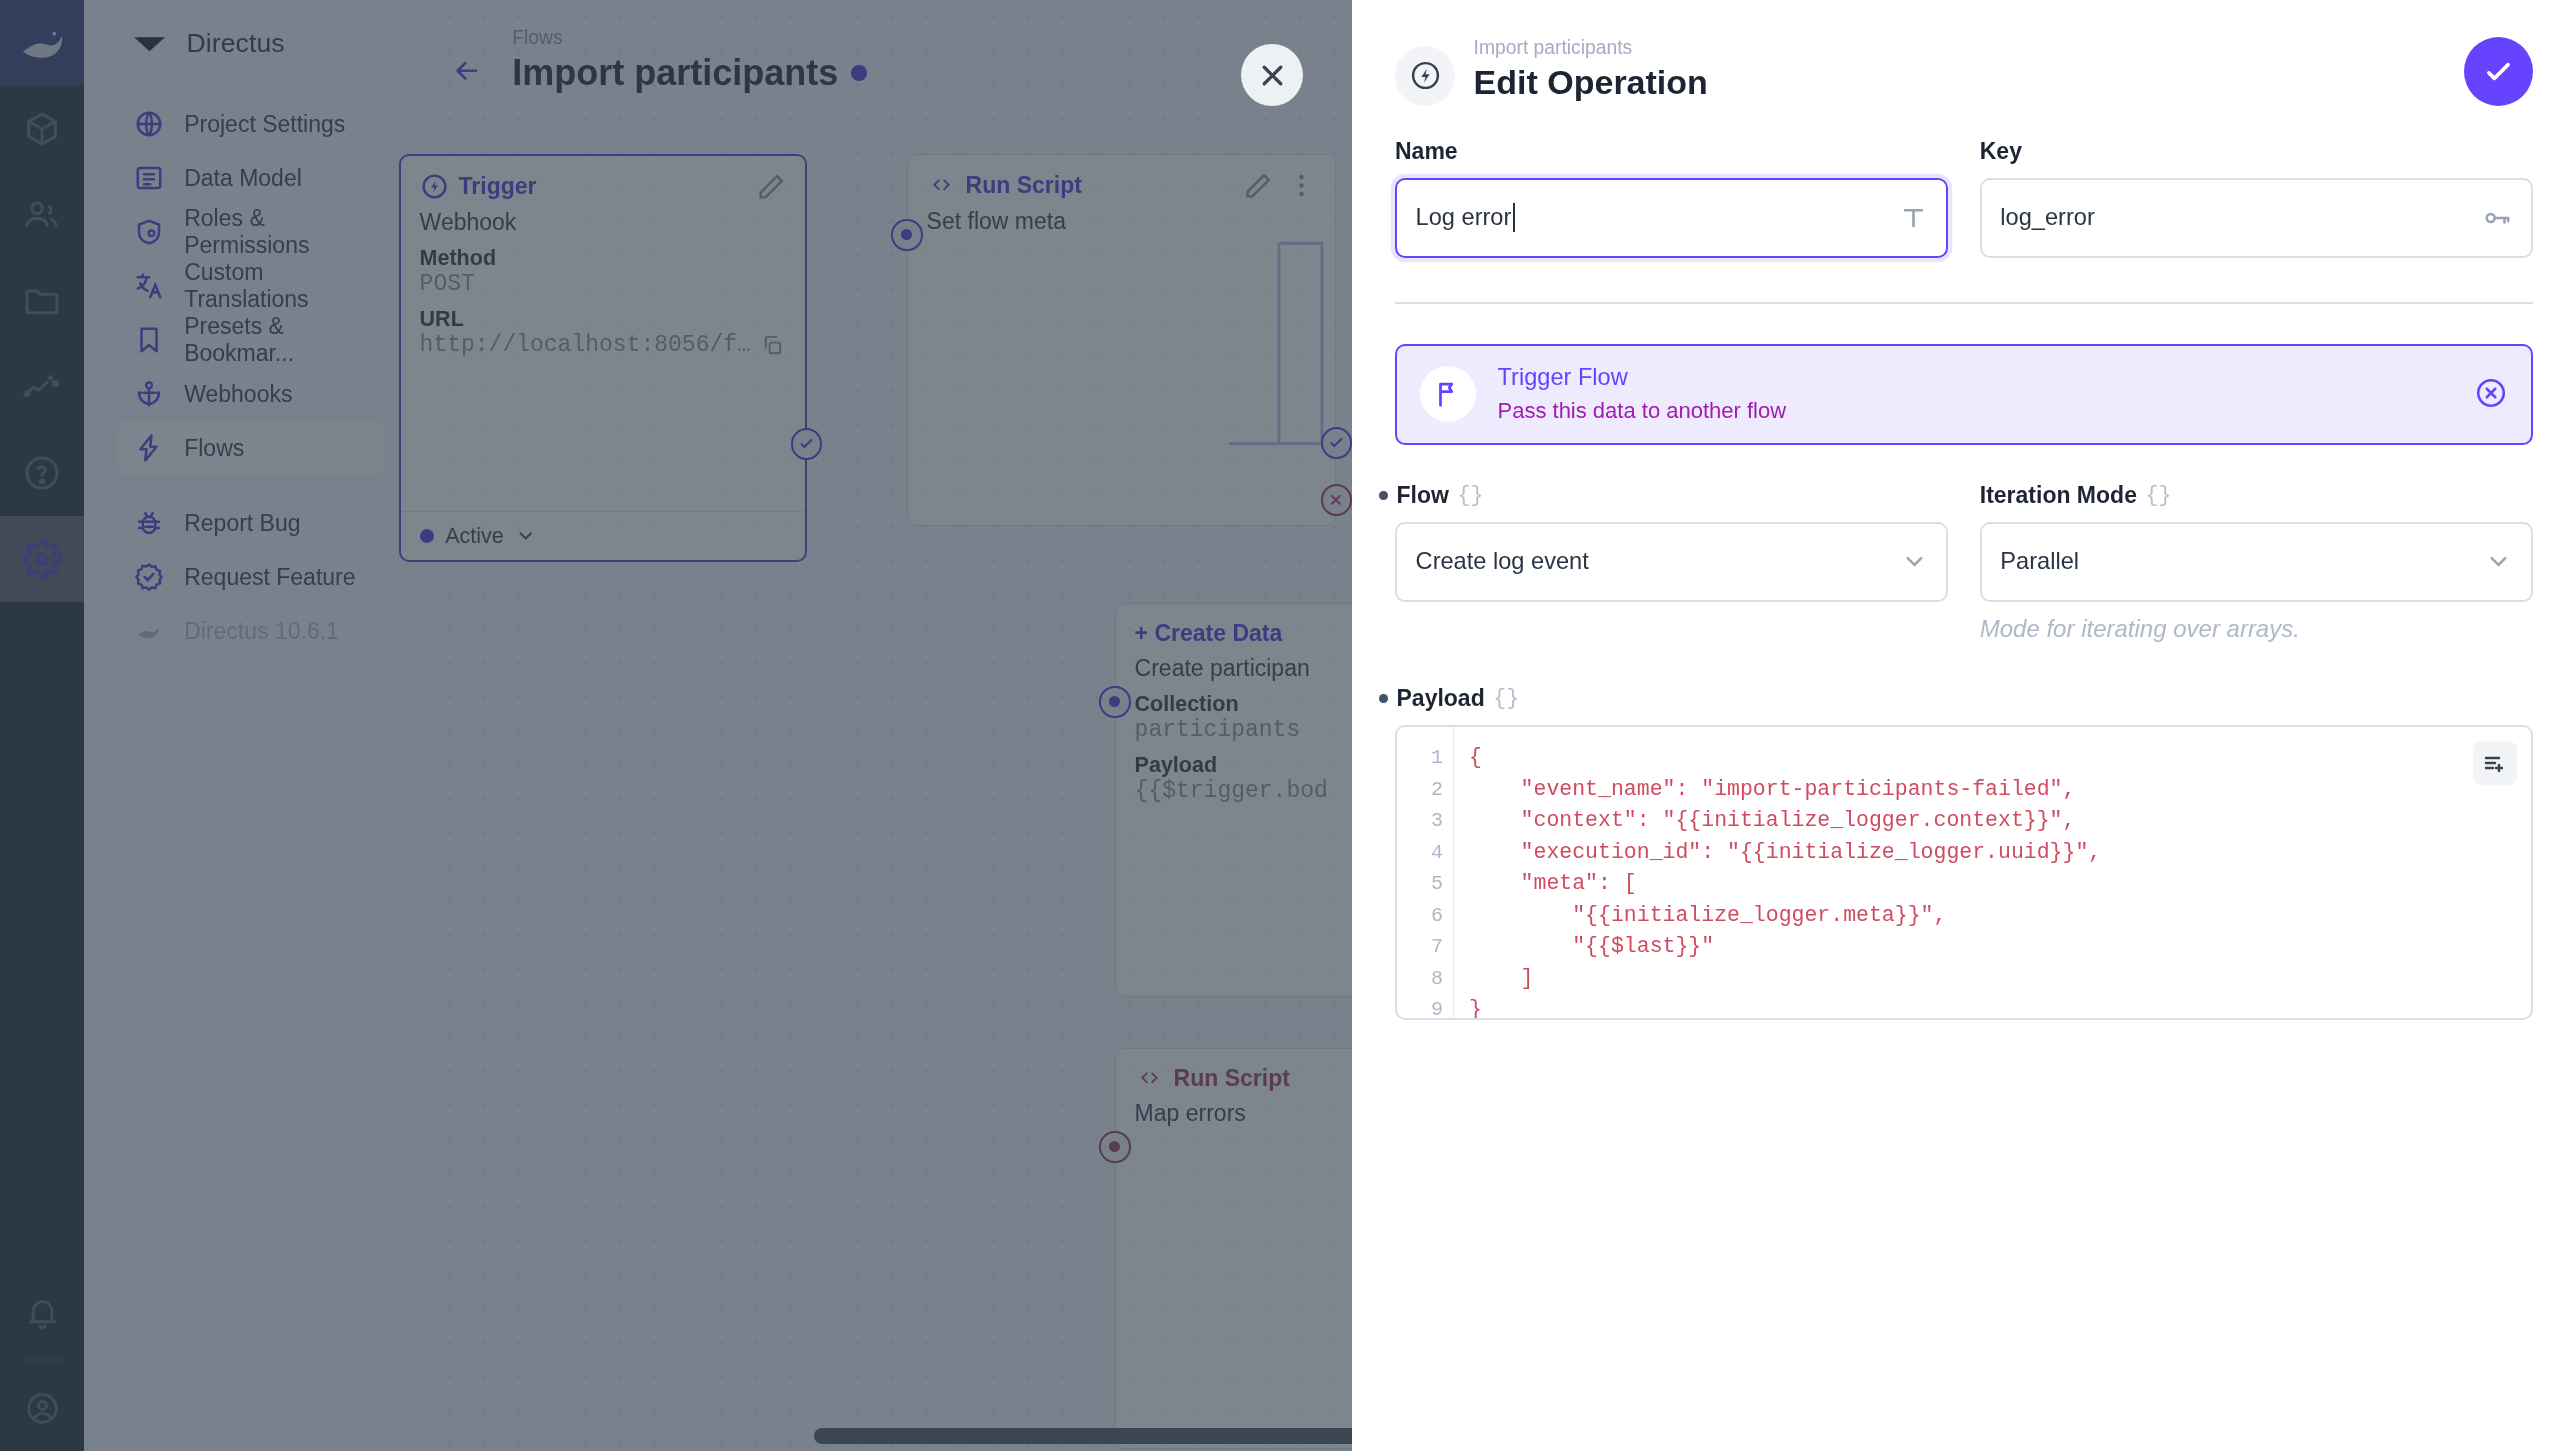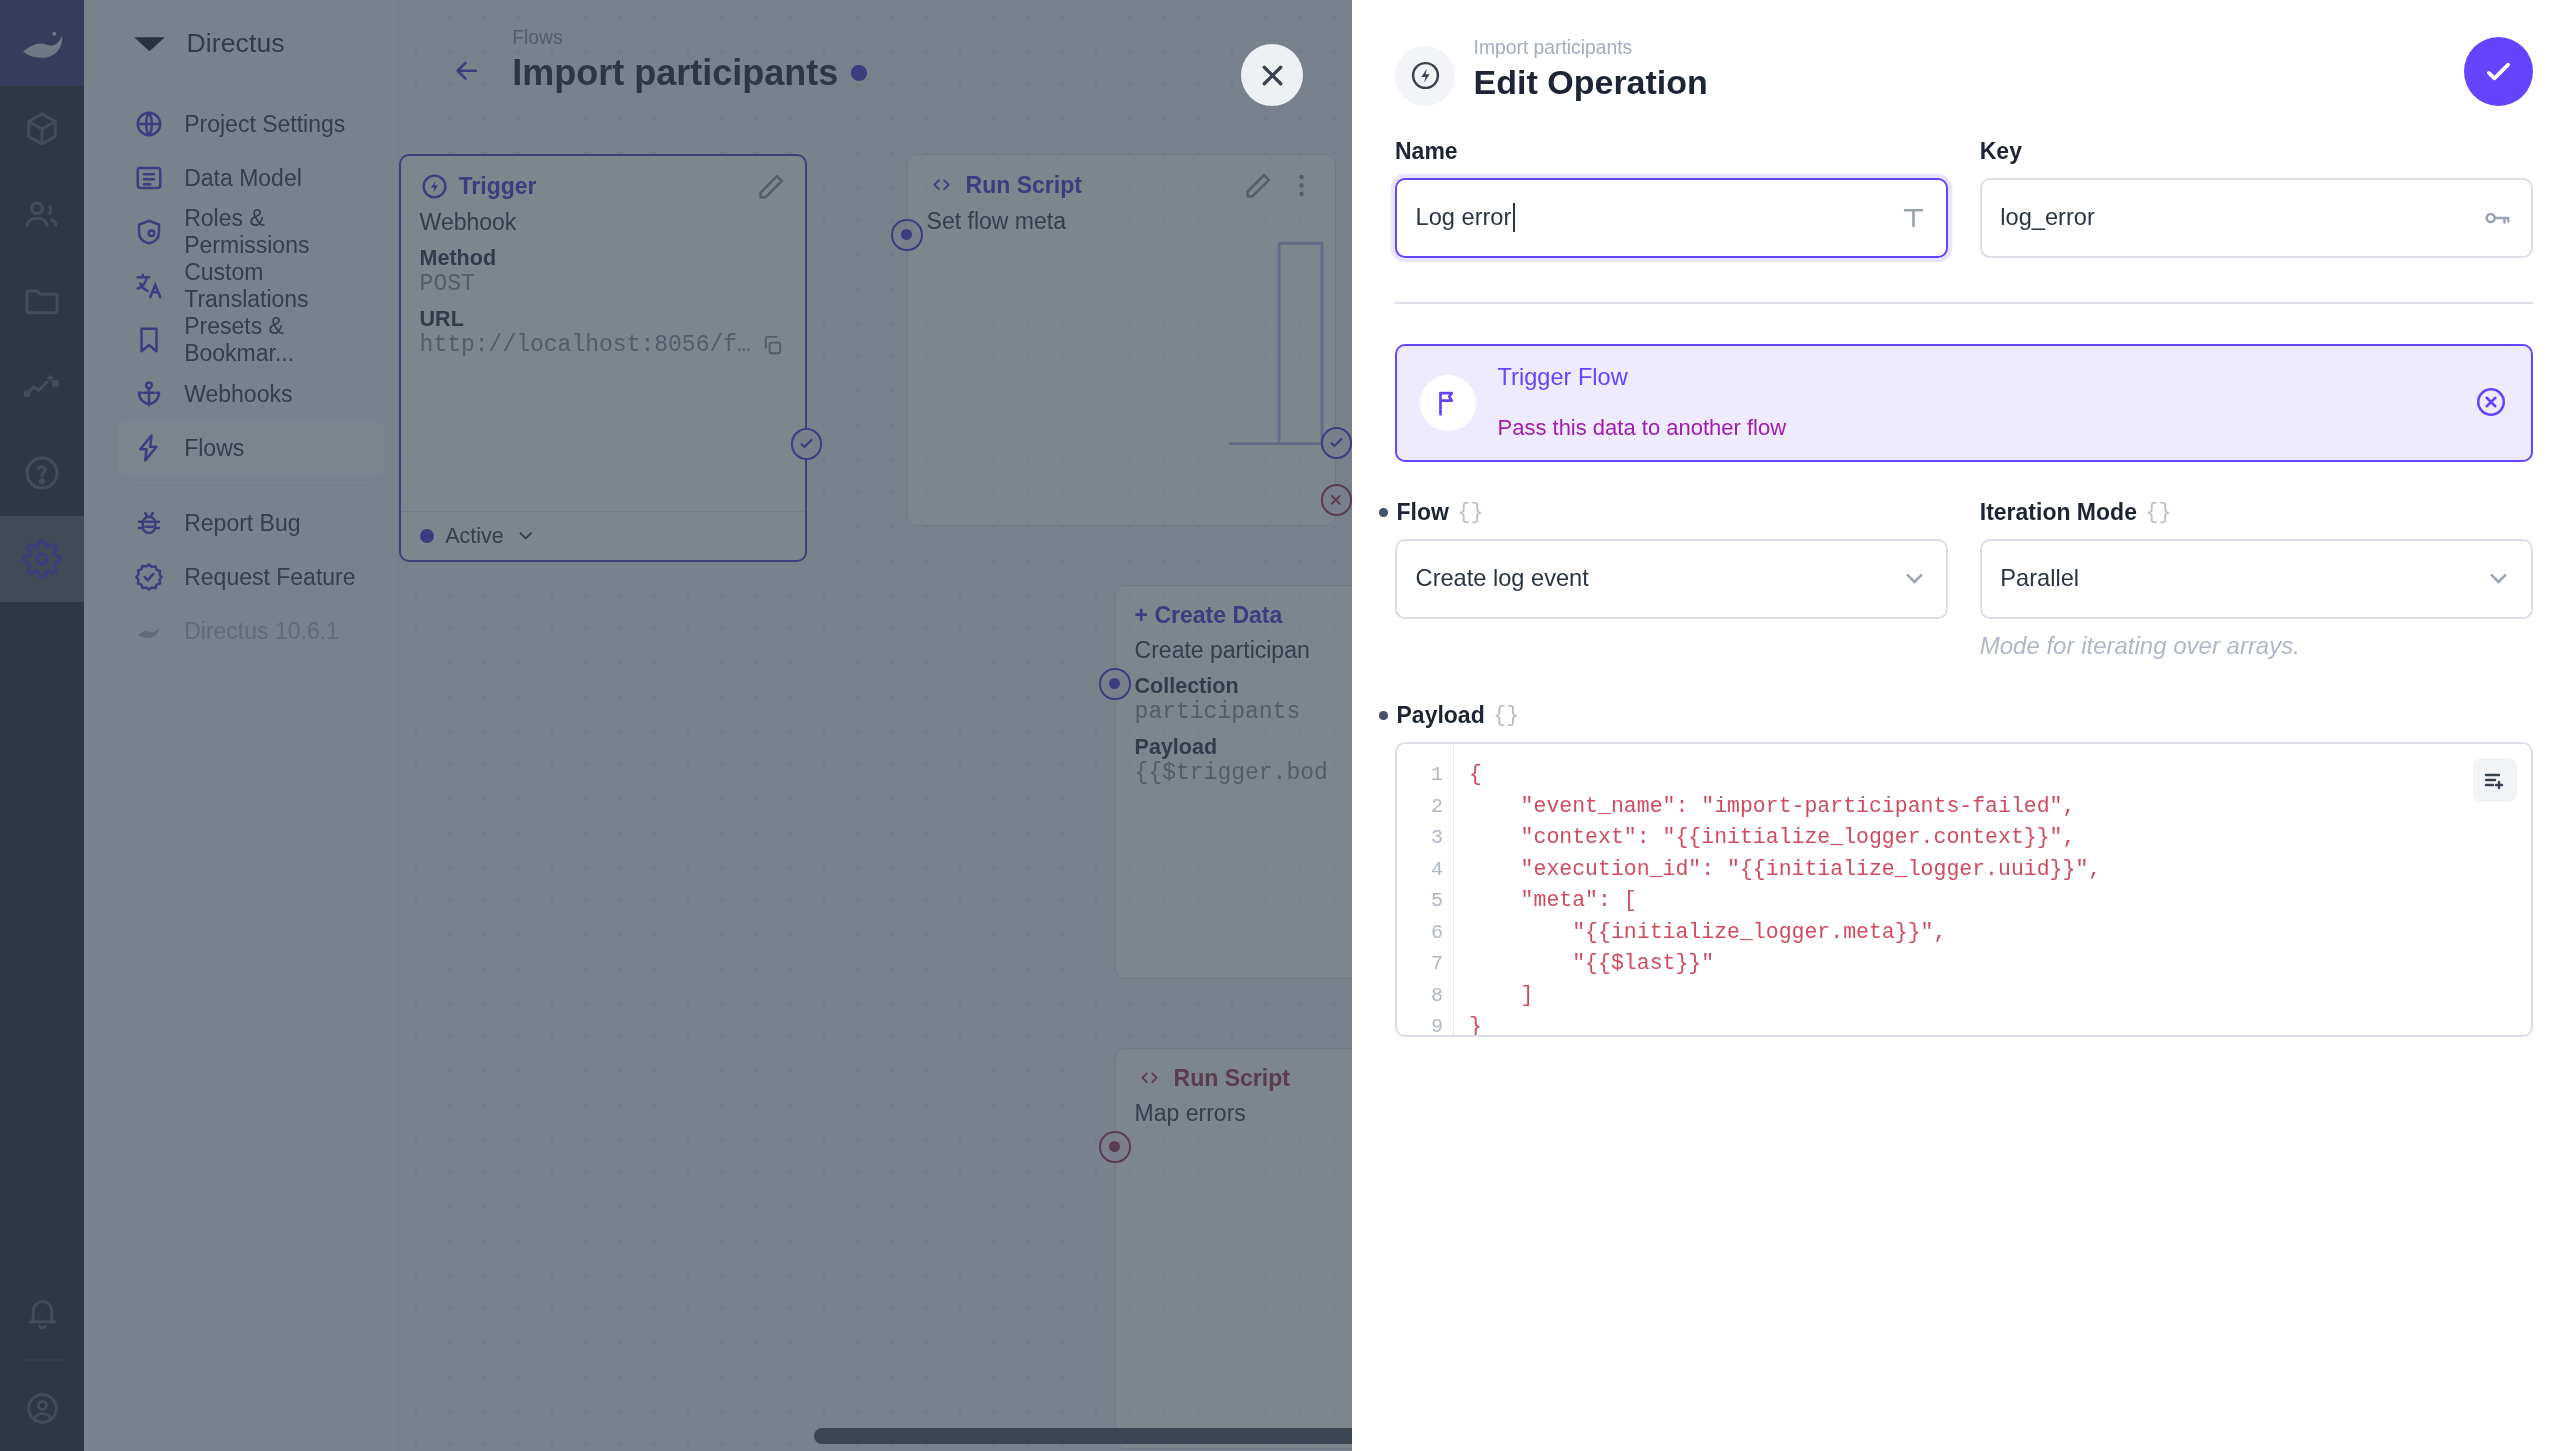--- a/index.html
+++ b/index.html
@@ -159,21 +159,21 @@
   .divider { height: 2.1px; background: #d9dee7; margin: 44px 0 40px 0; }
 
   .banner {
     border: 2.1px solid #6644ff; background: #eeebff; border-radius: 10px;
     display: flex; align-items: center; padding: 18.6px 23px; gap: 21.5px;
   }
   .banner-icon {
     width: 56px; height: 56px; border-radius: 50%; background: #fff;
     display: flex; align-items: center; justify-content: center; flex: none;
   }
-  .banner-title { font-size: 23.6px; color: #6644ff; margin-bottom: 24px; }
+  .banner-title { font-size: 23.6px; color: #6644ff; margin-bottom: 7px; }
   .banner-sub { font-size: 22px; color: #a21caf; }
   .banner-close { margin-left: auto; }
 
   .select {
     height: 80px; border: 2.1px solid #d9dee7; border-radius: 10px;
     display: flex; align-items: center; padding: 0 18.6px;
     font-size: 23.6px; color: #2b3444; background: #fff;
   }
   .select .val { flex: 1; }
   .hint { font-size: 24px; color: #b0b7c9; font-style: italic; margin-top: 13px; }
@@ -301,21 +301,21 @@
               <path d="M5 13l4 4L19 7"></path>
             </svg>
         </div>
         <div class="port err" style="right:-17px;top:329px">
           <svg width="15.7" height="15.7" viewBox="0 0 24 24" fill="none" stroke="#a33a5b" stroke-width="3" stroke-linecap="round">
               <path d="M6 6l12 12M18 6L6 18"></path>
             </svg>
         </div>
       </div>
 
-      <div class="node" style="left:716px;top:585px;width:429px;height:394px">
+      <div class="node" style="left:716px;top:603px;width:429px;height:394px">
         <div class="node-head">
           <div class="node-type">
             <span>+ Create Data</span>
           </div>
         </div>
         <div class="node-body">
           <div class="node-name">Create participan</div>
           <div class="kv-key">Collection</div>
           <div class="kv-val">participants</div>
           <div class="kv-key">Payload</div>

